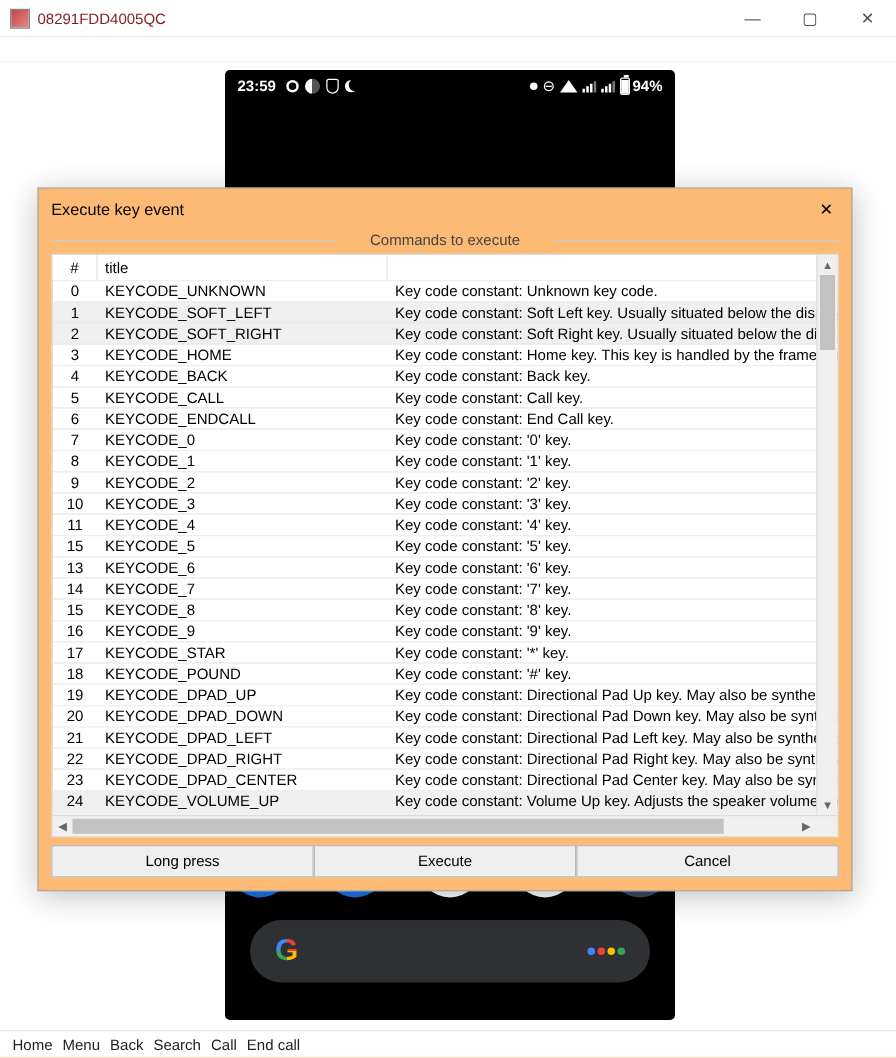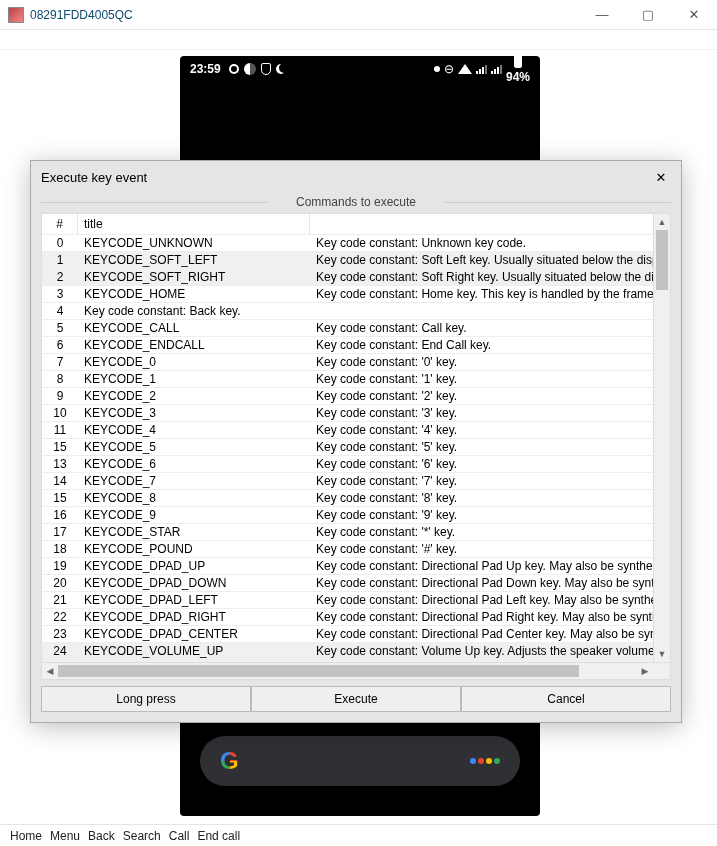--- a/index.html
+++ b/index.html
@@ -1,21 +1,21 @@
 <!DOCTYPE html>
 <html><head>
 <meta charset="utf-8">
 <style>
   * { box-sizing: border-box; margin: 0; padding: 0; font-family: "Segoe UI", Tahoma, sans-serif; }
   body { background: #fff; width: 717px; height: 846px; overflow: hidden; position: relative; }
 
   
   .titlebar { height: 30px; display: flex; align-items: center; border-bottom: 1px solid #e5e5e5; }
   .titlebar .app-icon { width: 16px; height: 16px; margin: 0 6px 0 8px; background: linear-gradient(135deg,#b44,#e88); border:1px solid #888; }
-  .titlebar .title { font-size: 12px; color: #0c4a6e; flex: 1; }
+  .titlebar .title { font-size: 12px; color: #7f1d1d; flex: 1; }
   .titlebar .win-btns { display:flex; }
   .titlebar .win-btn { width: 46px; height: 30px; display:flex; align-items:center; justify-content:center; font-size:13px; color:#555; cursor:default; }
 
   .menubar { height: 20px; background:#fff; border-bottom:1px solid #f0f0f0; display:flex; align-items:center; padding:0 8px; }
   .menubar .menu-item { font-size:16px; color:#0c4a6e; margin-right:6px; padding:1px 3px;margin-top:37px; }
 
   
   .phone-zone { position:absolute; left:0; right:0; top:50px; bottom:24px; background:#fff; }
   .phone { position:absolute; left:180px; top:6px; width:360px; height:760px; background:#000; border-radius:4px; overflow:hidden; }
   .statusbar { height:26px; display:flex; align-items:center; color:#fff; font-size:12px; padding:0 10px; }
@@ -25,21 +25,21 @@
   .dot { width:6px; height:6px; border-radius:50%; background:#fff; }
   .ring { width:10px; height:10px; border:2px solid #fff; border-radius:50%; }
   .half { width:12px; height:12px; border-radius:50%; background:linear-gradient(90deg,#fff 50%, #555 50%); }
   .shield { width:10px; height:12px; border:1.5px solid #fff; border-radius:2px 2px 5px 5px; }
   .moon { width:10px; height:10px; border-radius:50%; box-shadow: inset 3px -1px 0 0 #fff; }
   .wifi { width:0; height:0; border-left:7px solid transparent; border-right:7px solid transparent; border-bottom:10px solid #fff; }
   .sig  { display:flex; align-items:flex-end; gap:1px; }
   .sig span { width:2px; background:#fff; }
   .sig span:nth-child(1){height:3px} .sig span:nth-child(2){height:5px}
   .sig span:nth-child(3){height:7px} .sig span:nth-child(4){height:9px; background:#777;}
-  .batt { font-size:12px; font-weight:600; display:flex; align-items:center; gap:2px;flex-direction:column;}
+  .batt { font-size:12px; font-weight:600; display:flex; align-items:center; gap:2px;}
   .batt-icon { width:8px; height:14px; border:1.5px solid #fff; border-radius:2px; position:relative;}
   .batt-icon::before { content:''; position:absolute; top:-3px; left:2px; width:4px; height:2px; background:#fff;}
   .batt-icon::after { content:''; position:absolute; bottom:0; left:0; right:0; height:94%; background:#fff;}
 
   .dock { position:absolute; bottom:98px; left:0; right:0; display:flex; justify-content:center; gap:26px; }
   .app-circle { width:50px; height:50px; border-radius:50%; background:#fff; display:flex; align-items:center; justify-content:center; font-size:22px; box-shadow:0 2px 6px rgba(0,0,0,.4);}
   .app-circle.phone-ico  { background:#1a73e8; color:#fff;}
   .app-circle.msgs  { background:#1a73e8; color:#fff;}
   .app-circle.apps  { background:#fff; color:#333;}
   .app-circle.chrome{ background:#fff; }
@@ -55,21 +55,21 @@
     background: conic-gradient(#ea4335 0 90deg, #fbbc05 90deg 180deg, #34a853 180deg 270deg, #4285f4 270deg 360deg);
     -webkit-background-clip:text; background-clip:text; color:transparent;}
   .assistant { margin-left:auto; display:flex; gap:2px;}
   .assistant span{width:6px;height:6px;border-radius:50%;}
   .assistant span:nth-child(1){background:#4285f4}
   .assistant span:nth-child(2){background:#ea4335}
   .assistant span:nth-child(3){background:#fbbc05}
   .assistant span:nth-child(4){background:#34a853}
 
   
-  .dialog { position:absolute; left:30px; top:160px; width:652px; background:#e5e5e5; border:1px solid #aaa; box-shadow:0 4px 24px rgba(0,0,0,.25); }
+  .dialog { position:absolute; left:30px; top:150px; width:652px; background:#fdba74; border:1px solid #aaa; box-shadow:0 4px 24px rgba(0,0,0,.25); }
   .dlg-title { display:flex; align-items:center; padding:6px 10px; font-size:13px; }
   .dlg-title .x { margin-left:auto; width:20px; height:20px; display:flex; align-items:center; justify-content:center; cursor:default;}
   .section-hdr { text-align:center; font-size:12px; color:#444; position:relative; margin:2px 10px 4px; }
   .section-hdr::before,.section-hdr::after{ content:''; position:absolute; top:50%; width:36%; border-top:1px solid #ccc;}
   .section-hdr::before{left:0} .section-hdr::after{right:0}
 
   .table-wrap { margin:0 10px; border:1px solid #ddd; position:relative; }
   .thead { display:flex; font-size:12px; background:#fff; }
   .thead > div { padding:3px 6px; border-right:1px solid #e5e5e5; }
   .col-idx { width:36px; text-align:center;}
@@ -226,20 +226,21 @@
           <div class="col-title">KEYCODE_SOFT_RIGHT</div>
           <div class="col-desc">Key code constant: Soft Right key. Usually situated below the display on phones</div>
         </div>
         <div class="row">
           <div class="col-idx">3</div>
           <div class="col-title">KEYCODE_HOME</div>
           <div class="col-desc">Key code constant: Home key. This key is handled by the framework and is nev</div>
         </div>
         <div class="row">
           <div class="col-idx">4</div>
+          <div class="col-title">KEYCODE_BACK</div>
           <div class="col-desc">Key code constant: Back key.</div>
         </div>
         <div class="row">
           <div class="col-idx">5</div>
           <div class="col-title">KEYCODE_CALL</div>
           <div class="col-desc">Key code constant: Call key.</div>
         </div>
         <div class="row">
           <div class="col-idx">6</div>
           <div class="col-title">KEYCODE_ENDCALL</div>

